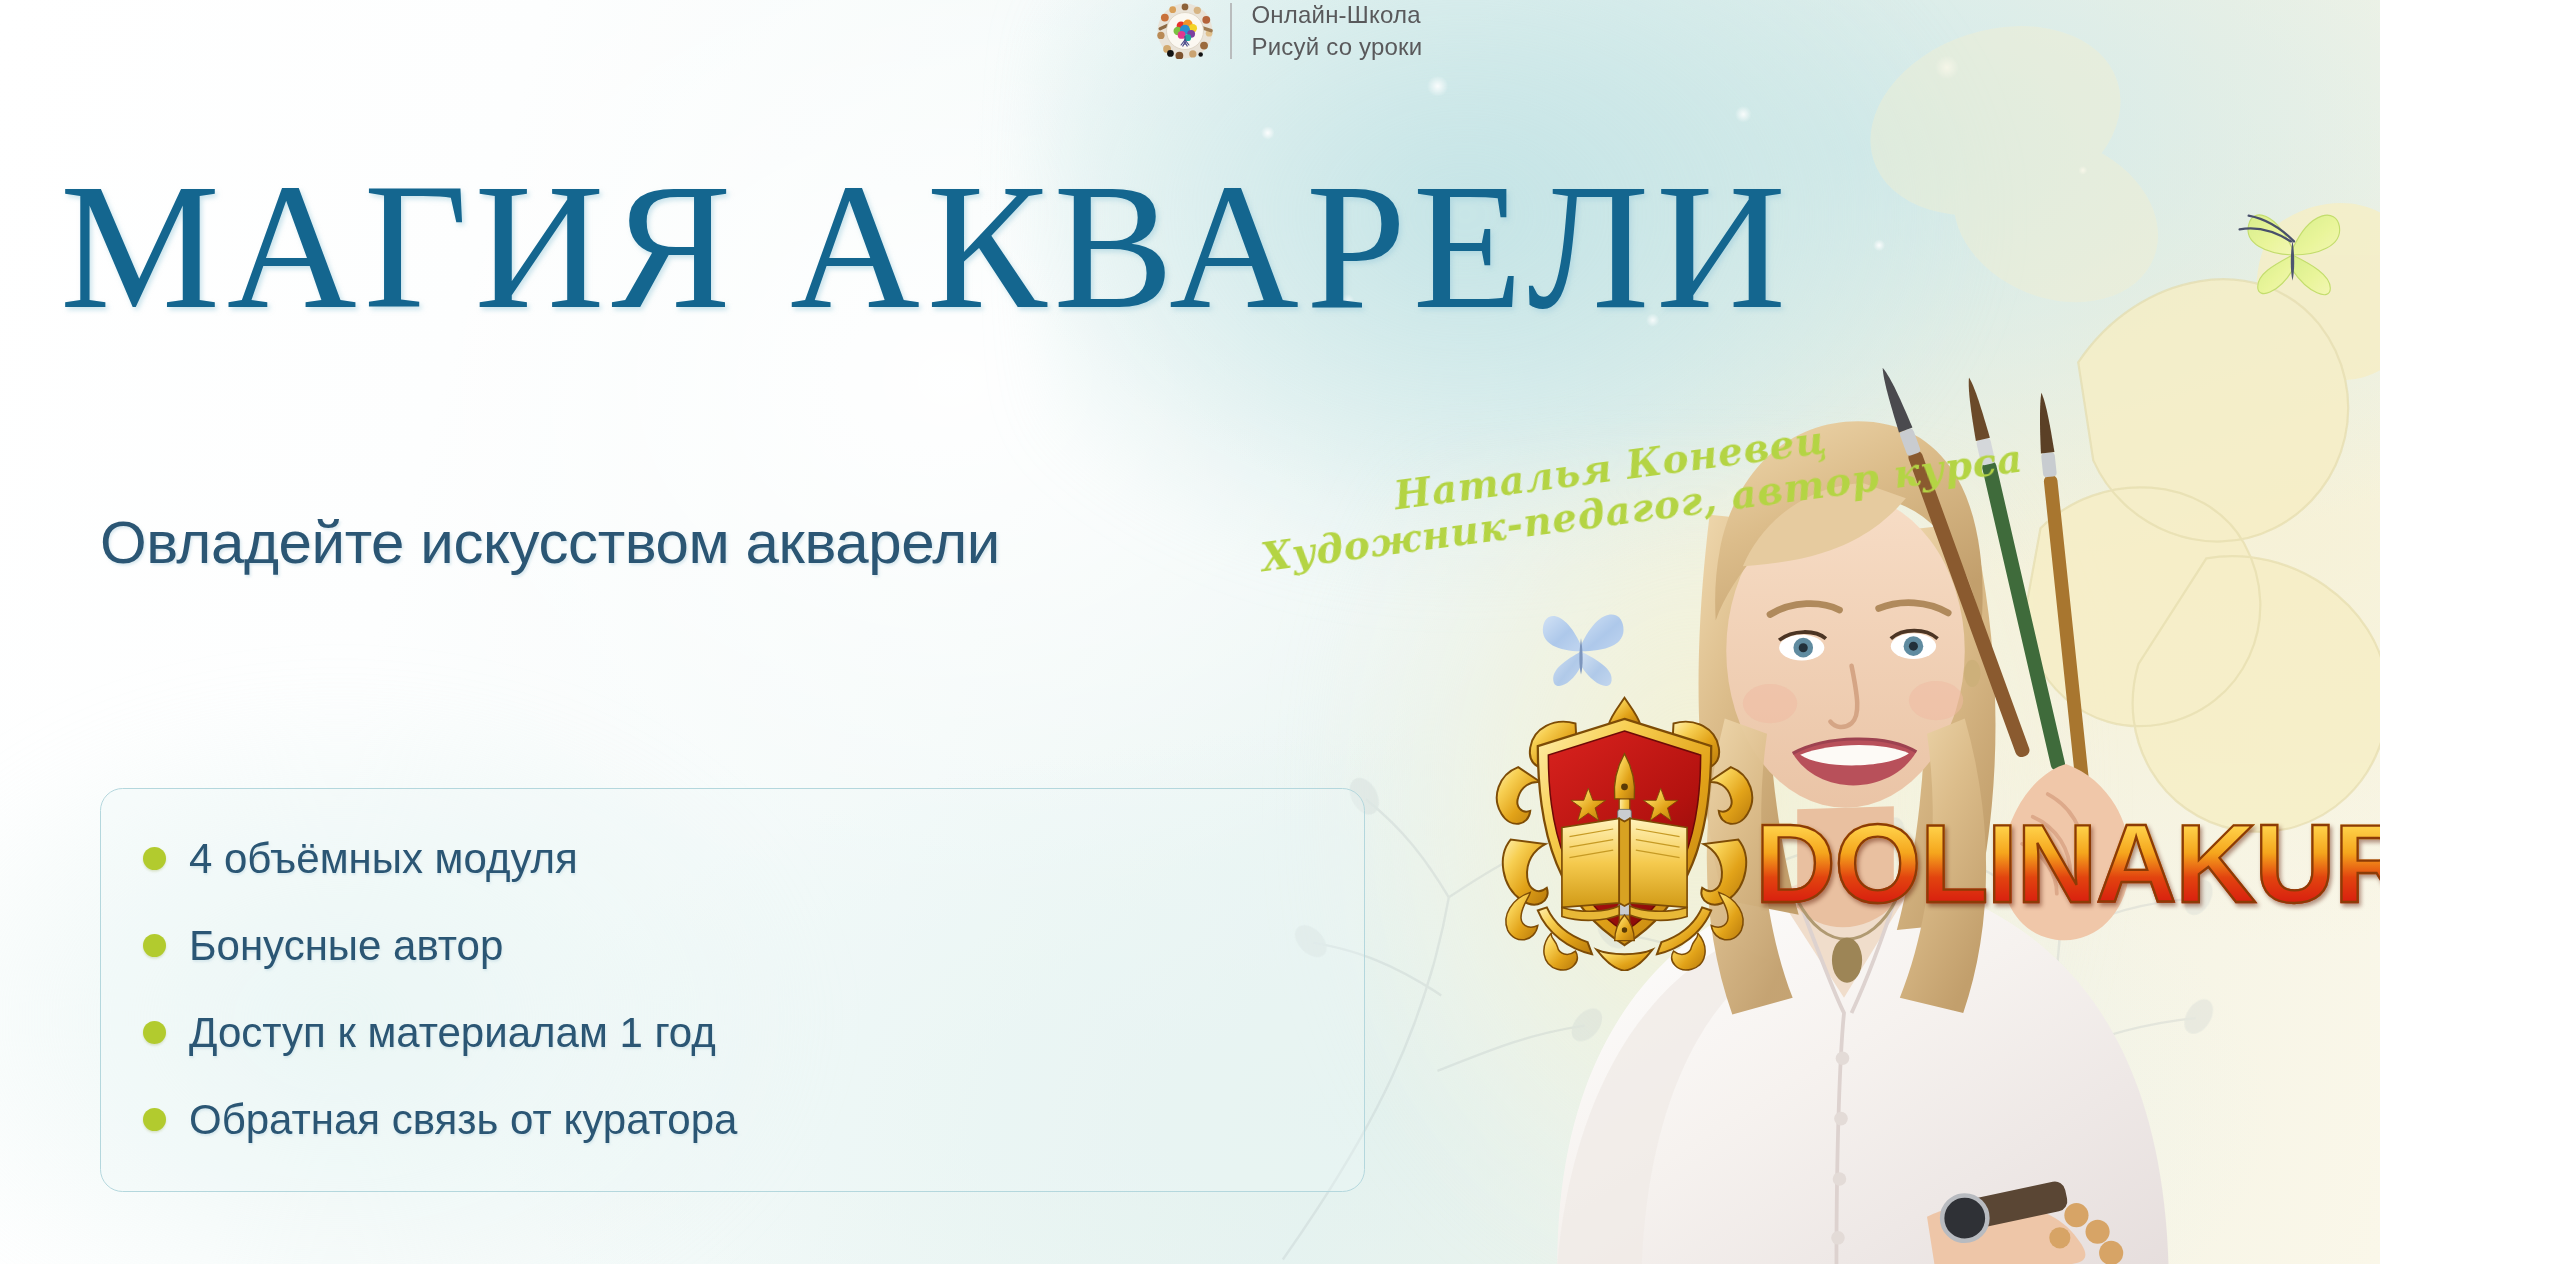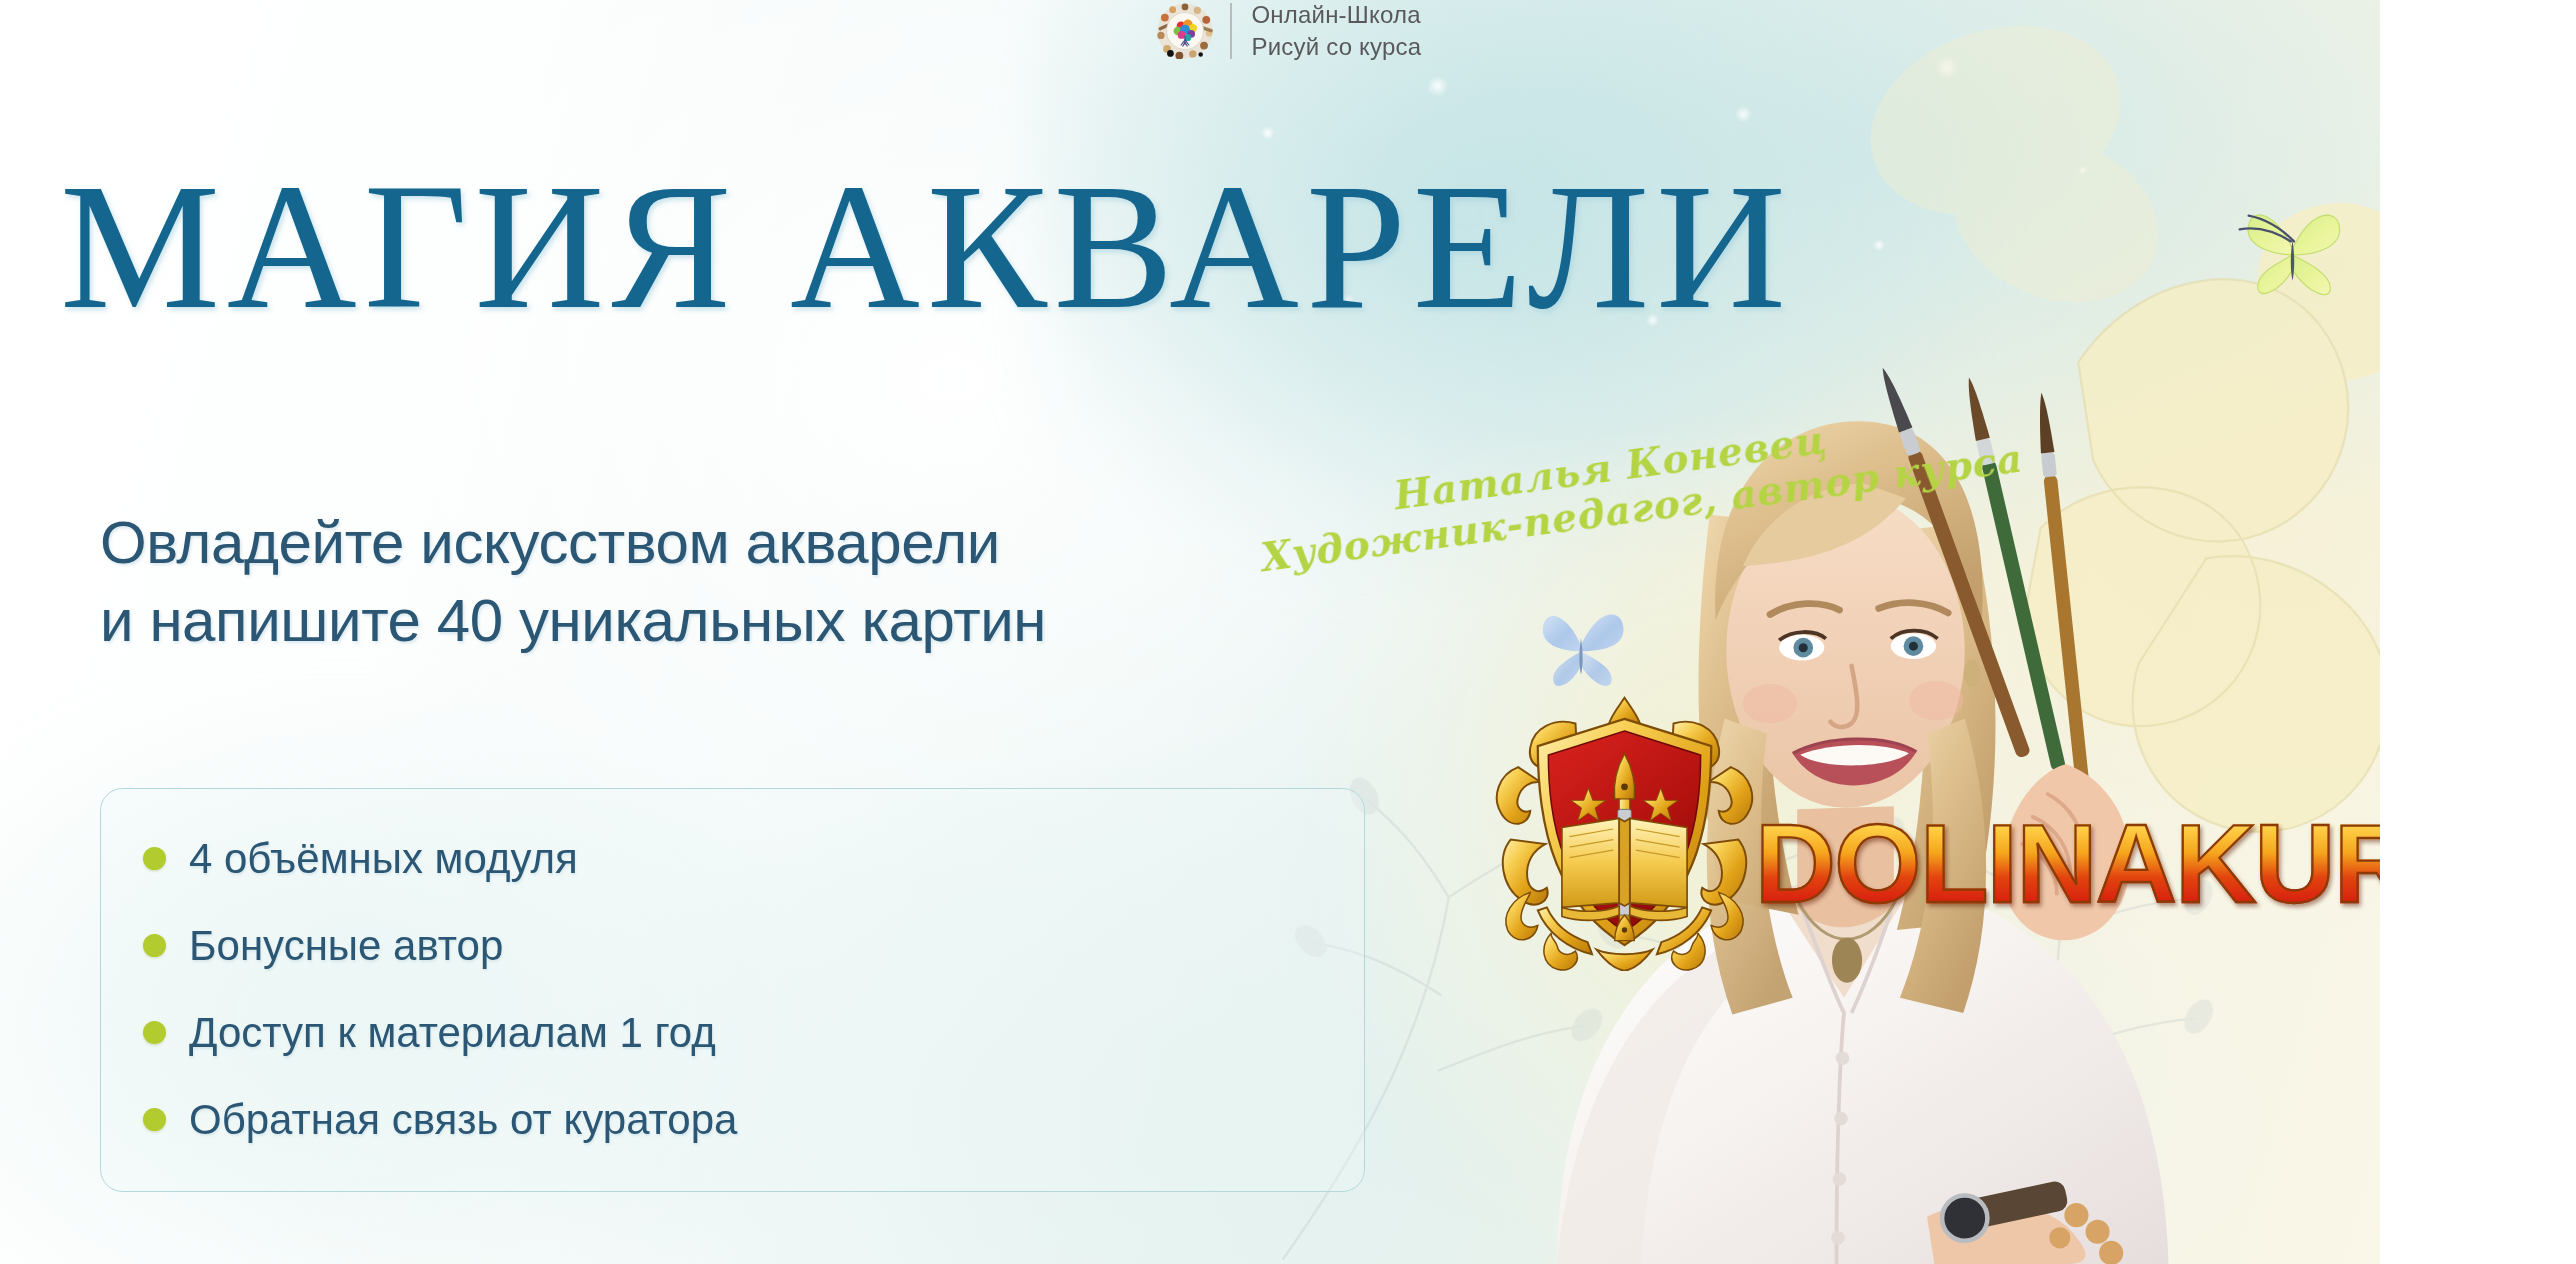--- a/index.html
+++ b/index.html
@@ -246,29 +246,28 @@
           <path d="M50 66 L57 75"></path>
         <path d="M50 70 L46 77"></path>
           <path d="M50 70 L54 77"></path>
       </g>
       <circle cx="24" cy="90" r="6" fill="#121212"></circle>
       <circle cx="78" cy="92" r="4" fill="#121212"></circle>
     </svg>
     <div class="header-divider"></div>
     <div class="header-text">
       <div class="header-line">Онлайн-Школа</div>
-      <div class="header-line">Рисуй со курса</div>
+      <div class="header-line">Рисуй со уроки</div>
     </div>
   </div>
 
   <div class="headline">МАГИЯ АКВАРЕЛИ</div>
 
   <div class="subtitle">
     <span>Овладейте искусством акварели</span>
-    <span>и напишите 40 уникальных картин</span>
   </div>
 
   <div class="feature-box">
     <div class="feature-item">
       <span class="bullet"></span>
       <span class="feature-label">4 объёмных модуля</span>
     </div>
     <div class="feature-item">
       <span class="bullet"></span>
       <span class="feature-label">Бонусные автор</span>

